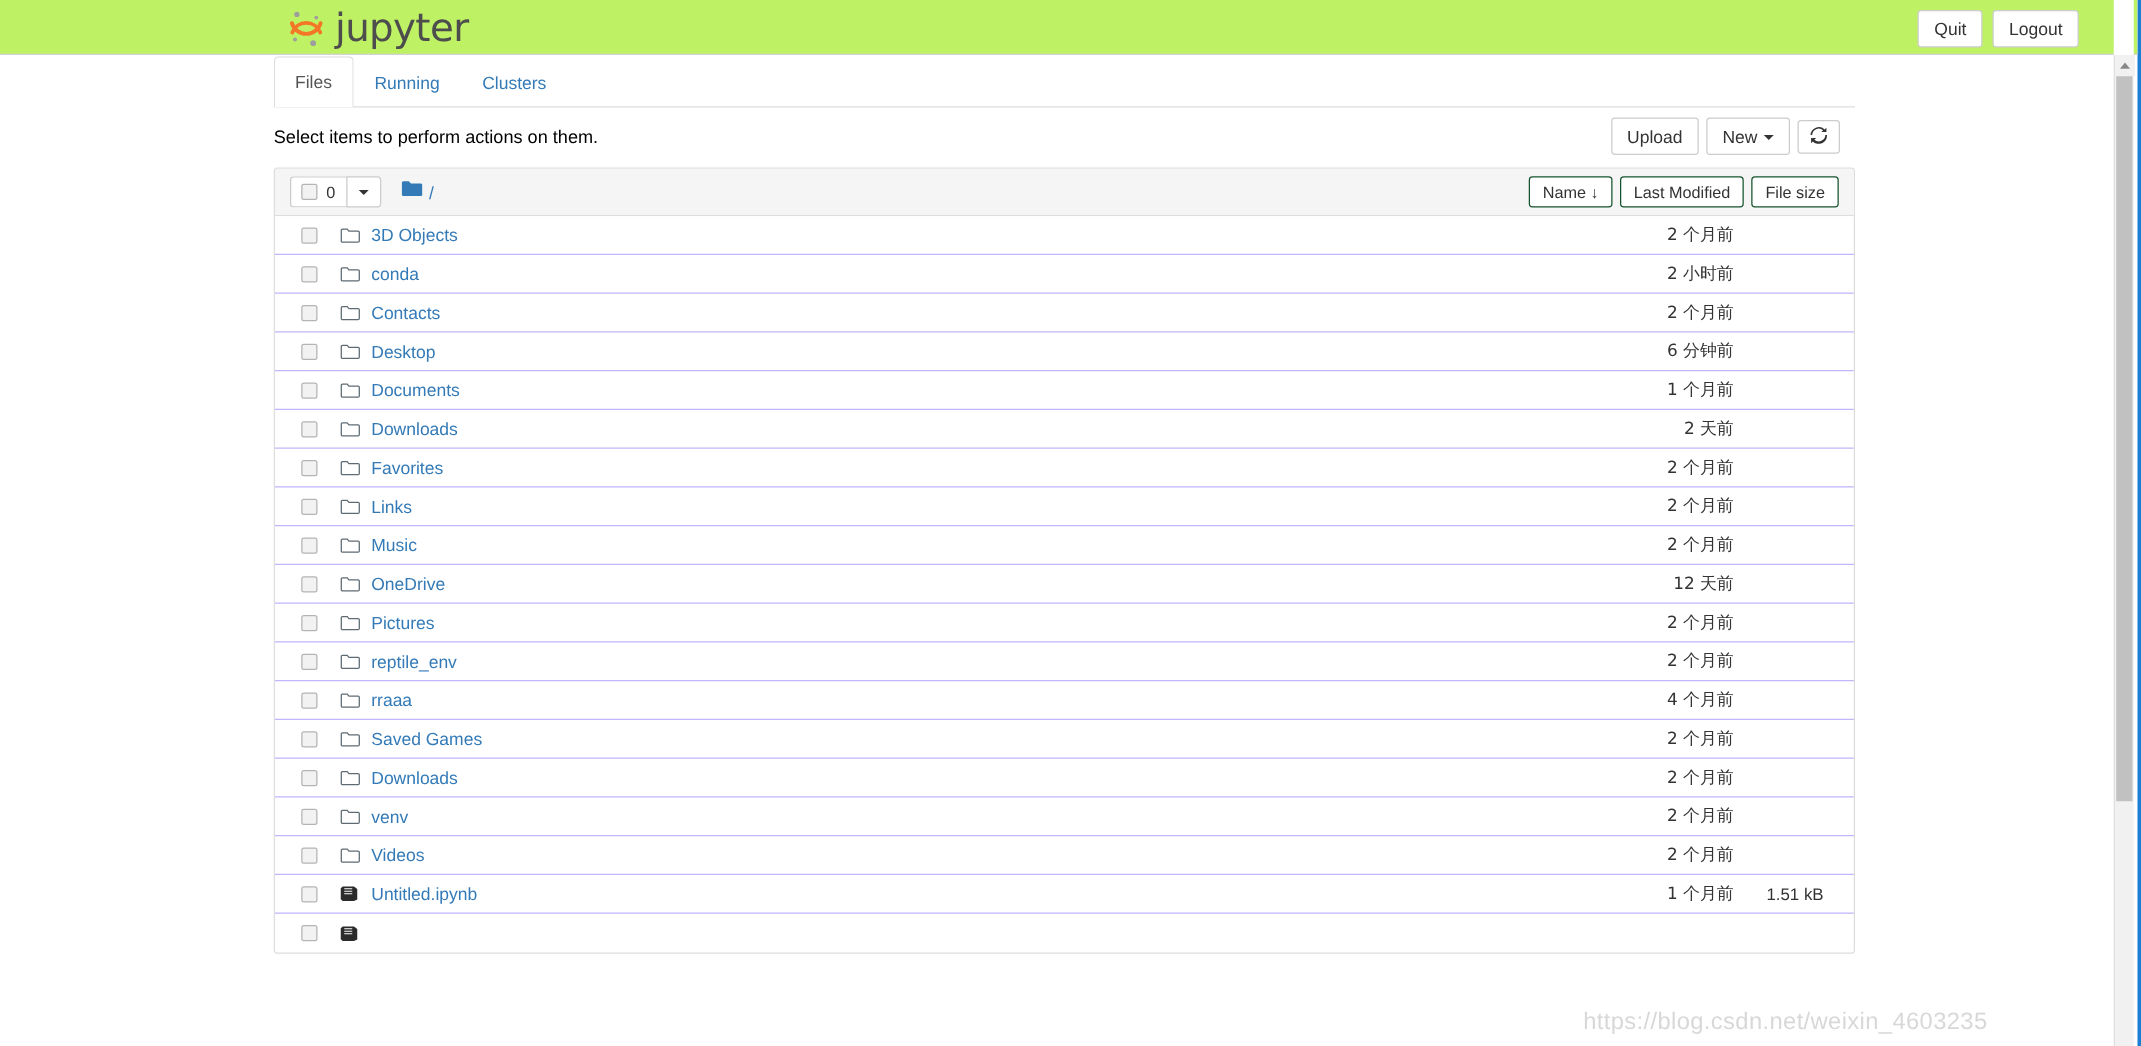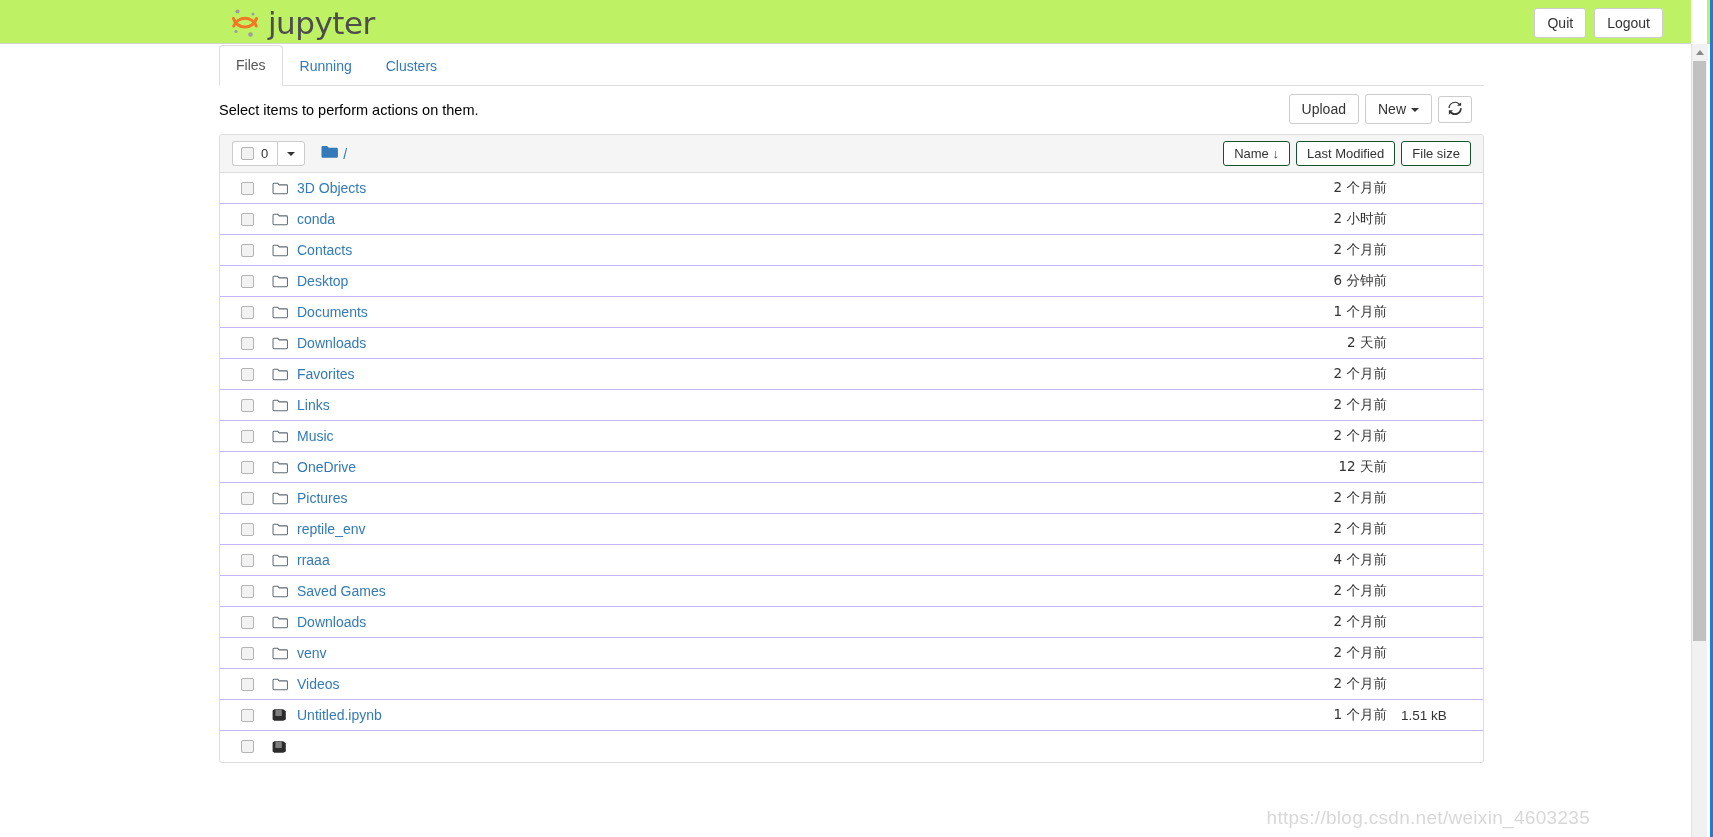--- a/index.html
+++ b/index.html
@@ -225,21 +225,21 @@
     color: #333;
     text-align: right;
     font-family: "DejaVu Sans", "Liberation Sans", sans-serif;
     white-space: nowrap;
   }
   .row-size {
     position: absolute;
     right: 12px;
     font-size: 13.5px;
     color: #333;
-    text-align: left;
+    text-align: center;
     width: 70px;
     white-space: nowrap;
   }
 
   
   .scrollbar {
     position: absolute;
     right: 3px; top: 44px;
     width: 16px;
     height: 793px;

